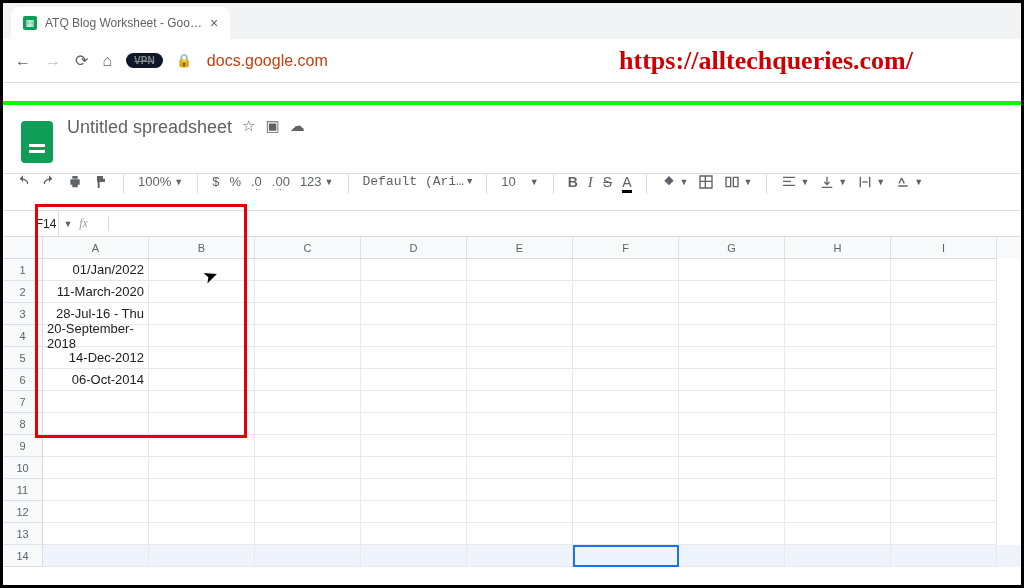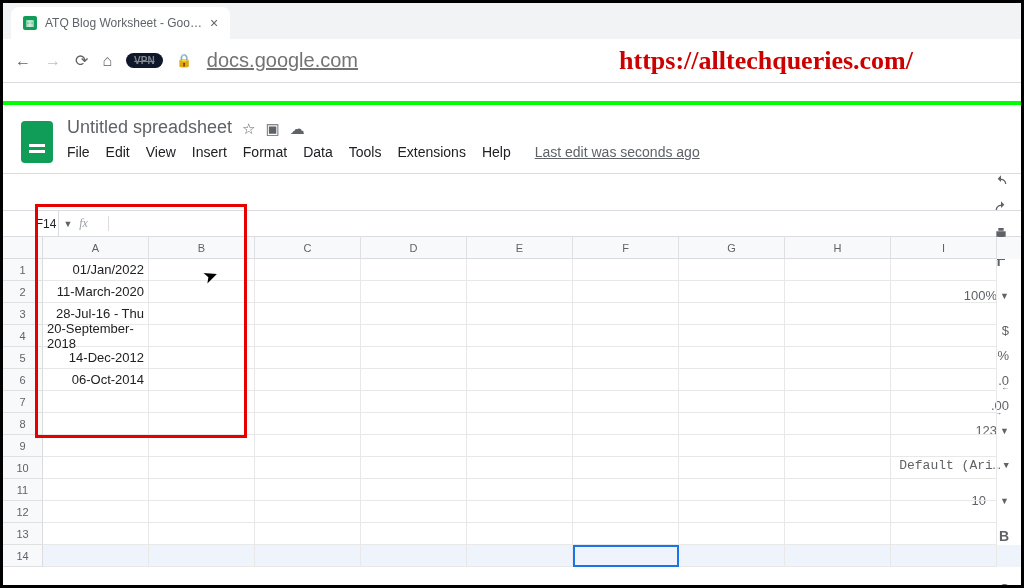--- a/index.html
+++ b/index.html
@@ -53,21 +53,21 @@
   .vpn-pill {
     background: #0f172a;
     border-radius: 12px;
     padding: 2px 8px;
     font-size: 10px;
     color: #80868b;
     text-decoration: line-through;
     font-weight: bold;
   }
   .lock { color: #5f6368; font-size: 13px; }
-  .url-text { color: #737373; font-size: 20px; text-decoration: underline; }
+  .url-text { color: #c2410c; font-size: 16px; }
   .watermark {
     position: absolute;
     right: 108px;
     color: #c00;
     font-family: "Times New Roman", serif;
     font-weight: bold;
     font-size: 26px;
   }
   .green-divider {
     height: 4px;
@@ -98,48 +98,47 @@
   .logo::before {
     content: "";
     position: absolute;
     width: 10px; height: 2px;
     background: #fff;
     top: 22px; left: 11px;
     box-shadow: 0 3px 0 #fff, 0 6px 0 #fff;
   }
   .title-row {
     display: flex;
-    align-items: flex-end;
+    align-items: flex-start;
     gap: 10px;
     color: #5f6368;
     font-size: 18px;
   }
   .title-row .icon { font-size: 15px; color: #5f6368; cursor:pointer;}
   .menu-row {
     display: flex;
     gap: 16px;
     font-size: 14px;
     color: #202124;
     margin-top: 6px;
     align-items: center;
   }
   .menu-row span { cursor: pointer; }
   .last-edit { color: #5f6368; text-decoration: underline; margin-left: 8px;}
   .toolbar {
     height: 38px;
     border-top: 1px solid #dadce0;
     border-bottom: 1px solid #dadce0;
     display: flex;
-    align-items: flex-end;
+    align-items: flex-start;
     padding: 0 12px;
     gap: 10px;
     color: #5f6368;
     font-size: 13px;
     margin-top: 10px;
-    flex-direction: column;
   }
   .toolbar .sep { width: 1px; height: 20px; background: #dadce0; margin: 0 4px;}
   .toolbar .btn { cursor:pointer; display:flex; align-items:center; gap:2px;}
   .toolbar svg { width: 16px; height: 16px; fill: #5f6368; }
   .toolbar .zoom { font-size: 13px; }
   .toolbar .font-sel { font-size: 13px; font-family: Liberation Mono, monospace; }
   .toolbar .size { font-size: 13px; }
   .toolbar .bold { font-weight: bold; font-size: 14px;}
   .toolbar .ital { font-style: italic; font-family: serif; font-size: 15px;}
   .toolbar .strike { text-decoration: line-through; font-size: 14px;}
@@ -277,32 +276,20 @@
 <div class="green-divider"></div>
 
 <div class="sheet-header">
   <div class="logo"></div>
   <div>
     <div class="title-row">
       <span>Untitled spreadsheet</span>
       <span class="icon">☆</span>
       <span class="icon">▣</span>
       <span class="icon">☁</span>
-    </div>
-    <div class="menu-row">
-      <span>File</span>
-      <span>Edit</span>
-      <span>View</span>
-      <span>Insert</span>
-      <span>Format</span>
-      <span>Data</span>
-      <span>Tools</span>
-      <span>Extensions</span>
-      <span>Help</span>
-      <span class="last-edit">Last edit was seconds ago</span>
     </div>
   </div>
 </div>
 
 <div class="toolbar">
   <span class="btn">
       <svg viewBox="0 0 24 24">
         <path d="M12 5V2L7 7l5 5V9c3 0 6 2 6 6h2c0-5-4-8-8-8z"></path>
       </svg>
     </span>

